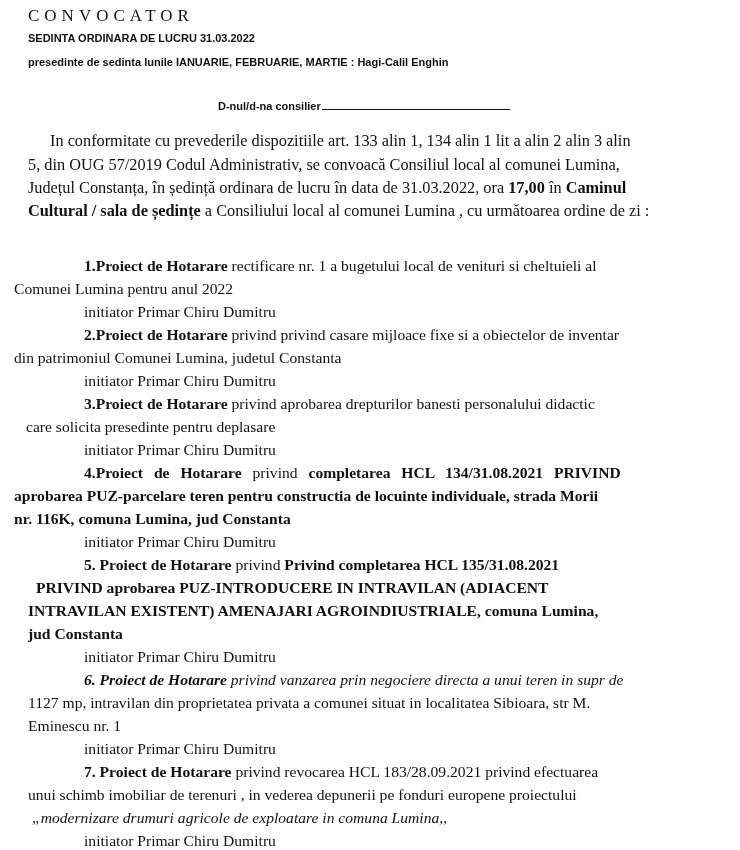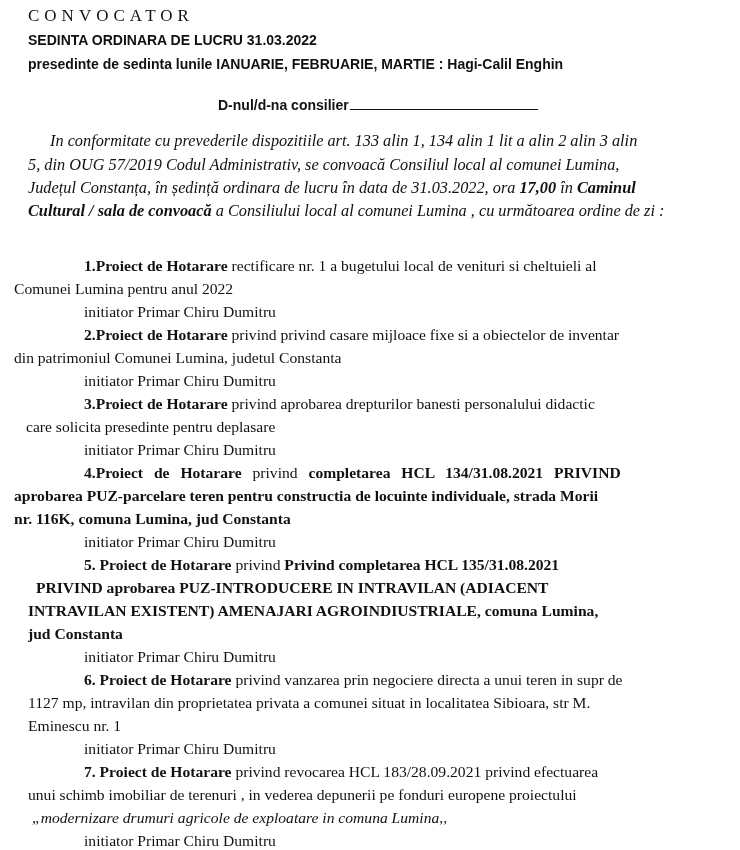--- a/index.html
+++ b/index.html
@@ -1,40 +1,40 @@
 <!DOCTYPE html>
 <html><head>
 <meta charset="utf-8">
 <style>
   html, body { margin: 0; padding: 0; background: #ffffff; }
   body { width: 740px; height: 850px; position: relative; overflow: hidden; color: #111; }
   .line { position: absolute; white-space: nowrap; }
   .title { font-family: "Liberation Serif", serif; font-weight: normal; font-size: 17px; letter-spacing: 5px; left: 28px; top: 6px; }
-  .sans-b { font-family: "Liberation Sans", sans-serif; font-weight: bold; font-size: 14px; }
-  .intro { font-family: "Liberation Serif", serif; font-style: italic; font-size: 16.3px; }
+  .sans-b { font-family: "Liberation Sans", sans-serif; font-weight: bold; font-size: 11px; }
+  .intro { font-family: "Liberation Serif", serif; font-size: 16.3px; }
   .intro b { font-weight: bold; }
   .body { font-family: "Liberation Serif", serif; font-size: 15.6px; transform-origin: left top; }
   .body b { font-weight: bold; }
   .bold { font-weight: bold; }
   .consilier-line { display: inline-block; width: 188px; border-bottom: 1.5px solid #111; vertical-align: baseline; margin-left: 1px; height: 12px; }
 </style>
 </head>
 <body>
 
 <div class="line title">CONVOCATOR</div>
 <div class="line sans-b" style="left:28px; top:32px;">SEDINTA ORDINARA DE LUCRU 31.03.2022</div>
 <div class="line sans-b" style="left:28px; top:56px;">presedinte de sedinta lunile IANUARIE, FEBRUARIE, MARTIE : Hagi-Calil Enghin</div>
 <div class="line sans-b" style="left:218px; top:97px;">
   <span>D-nul/d-na consilier</span><span class="consilier-line"></span>
 </div>
 
 <div class="line intro" style="left:50px; top:131px;">In conformitate cu prevederile dispozitiile art. 133 alin 1,  134 alin 1 lit a alin 2 alin 3 alin</div>
 <div class="line intro" style="left:28px; top:155px;">5, din OUG 57/2019 Codul Administrativ, se convoacă Consiliul local al comunei Lumina,</div>
 <div class="line intro" style="left:28px; top:178px;"><span>Județul Constanța, în ședință ordinara de lucru în data de 31.03.2022, ora </span><b>17,00</b><span> în  </span><b>Caminul</b></div>
-<div class="line intro" style="left:28px; top:201px;"><b>Cultural / sala de convoacă</b><span> a Consiliului local al comunei Lumina , cu următoarea ordine de zi :</span></div>
+<div class="line intro" style="left:28px; top:201px;"><b>Cultural / sala de ședințe</b><span> a Consiliului local al comunei Lumina , cu următoarea ordine de zi :</span></div>
 
 <div class="line body" style="left:84px; top:257px;"><b>1.</b><b>Proiect de Hotarare</b><span> rectificare nr. 1 a bugetului local de venituri si cheltuieli al</span></div>
 <div class="line body" style="left:14px; top:280px;">Comunei Lumina pentru anul 2022</div>
 <div class="line body" style="left:84px; top:303px;">initiator Primar Chiru Dumitru</div>
 
 <div class="line body" style="left:84px; top:326px;"><b>2.</b><b>Proiect de Hotarare</b><span> privind privind casare mijloace fixe si a obiectelor de inventar</span></div>
 <div class="line body" style="left:14px; top:349px;">din patrimoniul Comunei Lumina, judetul Constanta</div>
 <div class="line body" style="left:84px; top:372px;">initiator Primar Chiru Dumitru</div>
 
 <div class="line body" style="left:84px; top:395px;"><b>3.</b><b>Proiect de Hotarare</b><span> privind aprobarea drepturilor banesti personalului didactic</span></div>
@@ -45,21 +45,21 @@
 <div class="line body bold" style="left:14px; top:487px;">aprobarea PUZ-parcelare teren pentru constructia de locuinte individuale, strada Morii</div>
 <div class="line body bold" style="left:14px; top:510px;">nr. 116K, comuna Lumina, jud Constanta</div>
 <div class="line body" style="left:84px; top:533px;">initiator Primar Chiru Dumitru</div>
 
 <div class="line body" style="left:84px; top:556px;"><b>5. </b><b>Proiect de Hotarare</b><span> privind </span><b>Privind  completarea HCL 135/31.08.2021</b></div>
 <div class="line body bold" style="left:36px; top:579px;">PRIVIND aprobarea PUZ-INTRODUCERE IN INTRAVILAN (ADIACENT</div>
 <div class="line body bold" style="left:28px; top:602px;">INTRAVILAN EXISTENT) AMENAJARI AGROINDIUSTRIALE, comuna Lumina,</div>
 <div class="line body bold" style="left:28px; top:625px;">jud Constanta</div>
 <div class="line body" style="left:84px; top:648px;">initiator Primar Chiru Dumitru</div>
 
-<div class="line body" style="left:84px; top:671px;"><b>6. </b><b>Proiect de Hotarare</b><span> privind vanzarea prin negociere directa a unui teren in supr de</span></div>
+<div class="line body" style="left:84px; top:671px;font-style:italic;"><b>6. </b><b>Proiect de Hotarare</b><span> privind vanzarea prin negociere directa a unui teren in supr de</span></div>
 <div class="line body" style="left:28px; top:694px;">1127 mp, intravilan din proprietatea privata a comunei situat in localitatea Sibioara, str M.</div>
 <div class="line body" style="left:28px; top:717px;">Eminescu nr. 1</div>
 <div class="line body" style="left:84px; top:740px;">initiator Primar Chiru Dumitru</div>
 
 <div class="line body" style="left:84px; top:763px;"><b>7. </b><b>Proiect de Hotarare</b><span> privind revocarea HCL 183/28.09.2021 privind efectuarea</span></div>
 <div class="line body" style="left:28px; top:786px;">unui schimb imobiliar de terenuri , in vederea depunerii pe fonduri europene  proiectului</div>
 <div class="line body" style="left:32px; top:809px;font-style:italic;">„modernizare drumuri agricole de exploatare in comuna Lumina,,</div>
 <div class="line body" style="left:84px; top:832px;">initiator Primar Chiru Dumitru</div>
 
 </body></html>

